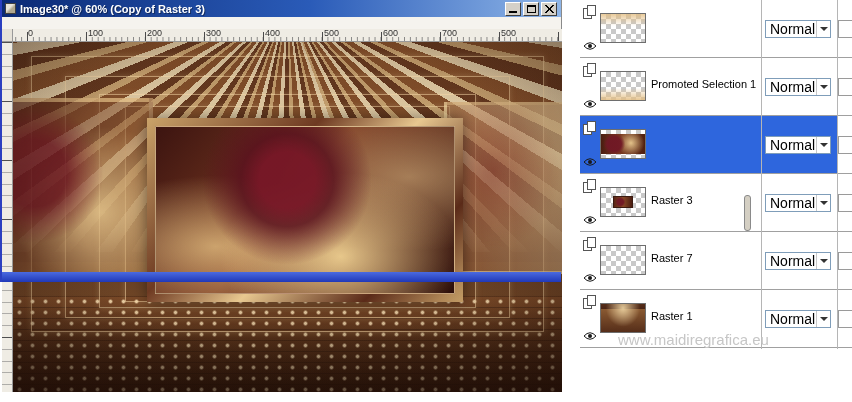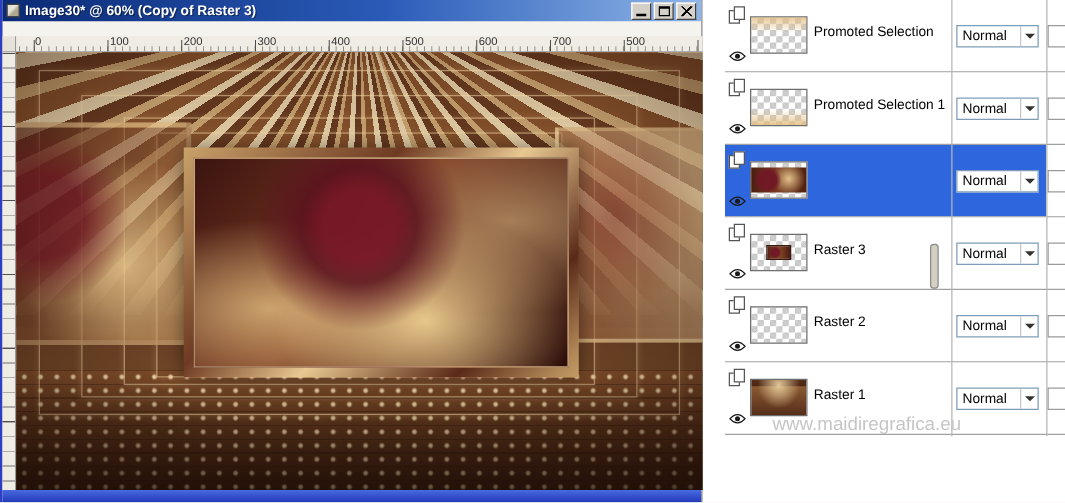--- a/index.html
+++ b/index.html
@@ -1,20 +1,20 @@
 <!DOCTYPE html>
 <html><head>
 <meta charset="utf-8">
 <style>
   * { margin:0; padding:0; box-sizing:border-box; }
   body { font-family:"Liberation Sans", sans-serif; background:#fff; }
   .stage { position:relative; width:852px; height:402px; background:#fff; overflow:hidden; }
 
   
-  .img-window { position:absolute; left:0; top:0; width:562px; height:402px;
+  .img-window { position:absolute; left:0; top:0; width:562px; height:282px;
     background:#f5f3ee; border-left:2px solid #2b3fc0; border-right:1px solid #8a8a8a; }
   .titlebar { position:absolute; left:0; top:0; right:0; height:17px;
     background:linear-gradient(90deg,#0b2a75,#2a5bb8 55%,#8fb6e8);
     display:flex; align-items:center; padding:0 3px; gap:4px; }
   .win-icon { width:11px; height:11px; background:linear-gradient(135deg,#e8e4da 40%,#b0a890 60%);
     border:1px solid #404040; flex:0 0 auto; }
   .title-text { color:#fff; font-size:11px; font-weight:bold; white-space:nowrap;
     text-shadow:1px 1px 0 rgba(0,0,0,.4); }
   .win-buttons { margin-left:auto; display:flex; gap:2px; padding-right:1px; }
   .wbtn { width:16px; height:14px; background:#d4d0c8;
@@ -127,21 +127,21 @@
     background:
       radial-gradient(circle at 35% 50%, rgba(112,24,37,.95) 0 25%, transparent 40%),
       linear-gradient(90deg,#5a2414,#8a4a28 50%,#4a1c10); }
   .thumb-full { background-image:
       radial-gradient(ellipse at 50% 15%, rgba(240,215,165,.9), transparent 55%),
       linear-gradient(180deg,#8a5a32,#4a2414); background-size:auto; }
   .lname { position:absolute; left:71px; top:0; height:52px; display:flex;
     align-items:center; font-size:11px; color:#000; white-space:nowrap; }
   .blend { position:absolute; left:185px; top:20px; width:66px; height:18px;
     background:#fff; border:1px solid #7f9db9; display:flex; align-items:center; }
-  .blend-text { font-size:11px; color:#000; padding-left:4px; flex:1; }
+  .blend-text { font-size:14px; color:#000; padding-left:4px; flex:1; }
   .dd-arrow { width:14px; height:100%; border-left:1px solid #c8c8c8;
     display:flex; align-items:center; justify-content:center; }
   .dd-arrow::after { content:""; width:0; height:0; border-left:4px solid transparent;
     border-right:4px solid transparent; border-top:4px solid #333; }
   .right-field { position:absolute; left:258px; top:20px; width:20px; height:18px;
     background:#fff; border:1px solid #9a9a9a; }
   .v-div { position:absolute; top:0; height:349px; width:1px; background:#b5b5b5; }
   .v-div1 { left:181px; } .v-div2 { left:257px; }
   .splitter { position:absolute; left:164px; top:195px; width:7px; height:36px;
     background:#d4cfc3; border:1px solid #8a8a8a; border-radius:3px; }
@@ -215,21 +215,20 @@
           <span class="pg pg1"></span>
           <span class="pg pg2"></span>
         </span>
       <span class="lr-eye">
         <svg width="14" height="10" viewBox="0 0 14 10">
             <path d="M1 5 Q7 -1.5 13 5 Q7 11.5 1 5 Z" fill="none" stroke="#1a1a1a"></path>
             <circle cx="7" cy="5" r="2" fill="#1a1a1a"></circle>
           </svg>
       </span>
       <span class="thumb thumb-glow-top"></span>
-      <span class="lname">Promoted Selection</span>
       <span class="blend">
         <span class="blend-text">Normal</span>
         <span class="dd-arrow"></span>
       </span>
       <span class="right-field"></span>
     </div>
 
     <div class="layer-row" style="top:58px">
       <span class="lr-type">
           <span class="pg pg1"></span>
@@ -294,21 +293,21 @@
           <span class="pg pg1"></span>
           <span class="pg pg2"></span>
         </span>
       <span class="lr-eye">
         <svg width="14" height="10" viewBox="0 0 14 10">
             <path d="M1 5 Q7 -1.5 13 5 Q7 11.5 1 5 Z" fill="none" stroke="#1a1a1a"></path>
             <circle cx="7" cy="5" r="2" fill="#1a1a1a"></circle>
           </svg>
       </span>
       <span class="thumb"></span>
-      <span class="lname">Raster 2</span>
+      <span class="lname">Raster 7</span>
       <span class="blend">
         <span class="blend-text">Normal</span>
         <span class="dd-arrow"></span>
       </span>
       <span class="right-field"></span>
     </div>
 
     <div class="layer-row" style="top:290px">
       <span class="lr-type">
           <span class="pg pg1"></span>

